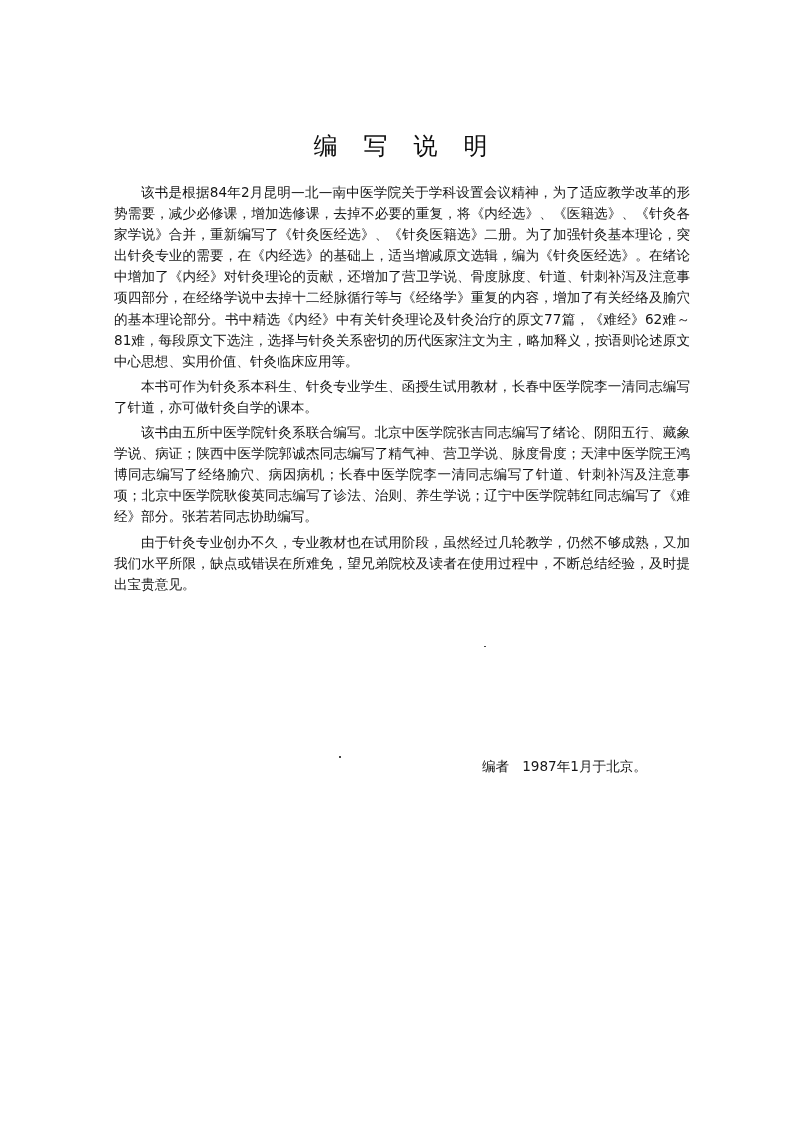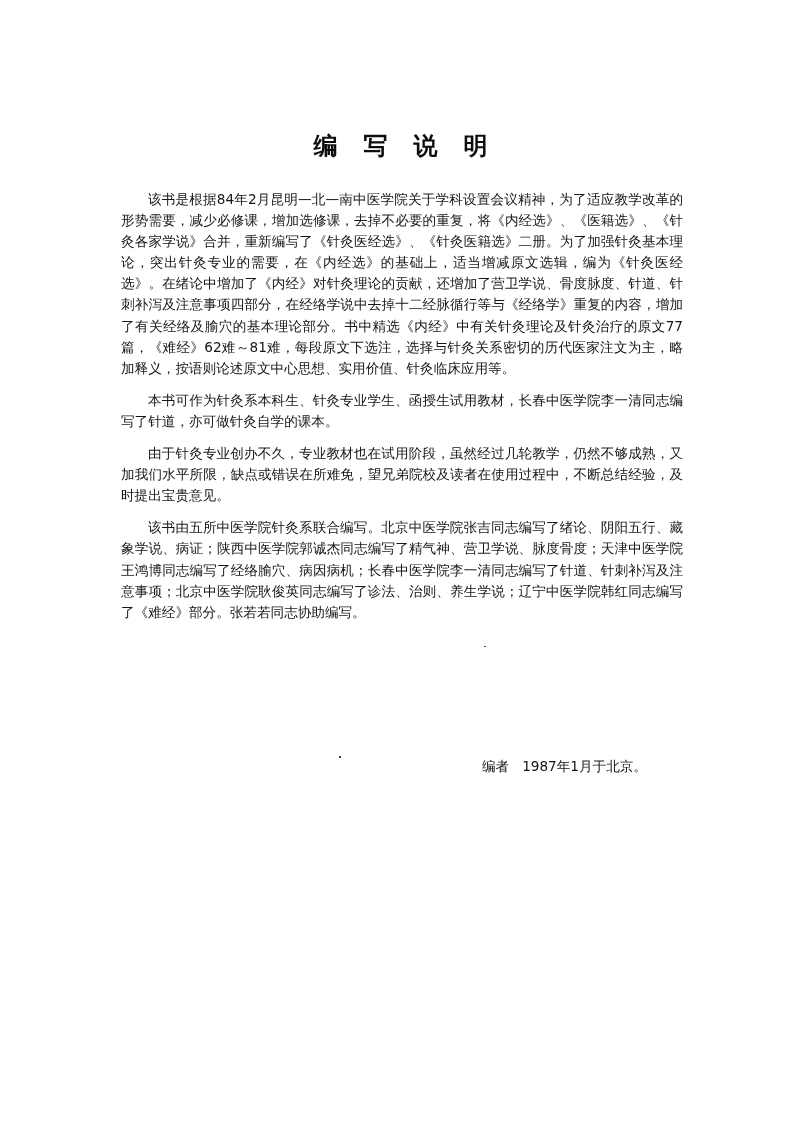--- a/index.html
+++ b/index.html
@@ -21,34 +21,34 @@
       width: 801px;
       height: 1122px;
     }
     .title {
       position: absolute;
       left: 0;
       width: 801px;
       top: 130px;
       text-align: center;
       font-size: 24px;
-      font-weight: bold;
+      font-weight: normal;
       letter-spacing: 26px;
       text-indent: 26px;
       color: #0d0d0d;
       font-family: "DejaVu Sans", "Liberation Sans", sans-serif;
     }
     .body-text {
       position: absolute;
       left: 110px;
       top: 178px;
       width: 584px;
     }
     .para {
-      margin: 11px;
+      margin: 4px;
       font-size: 13.6px;
       line-height: 21.1px;
       text-indent: 27px;
       text-align: justify;
       text-justify: inter-character;
       color: #151515;
       font-family: "DejaVu Sans", "Liberation Sans", sans-serif;
     }
     .signature {
       position: absolute;
@@ -68,22 +68,22 @@
 </head>
 <body>
 
 <div class="page">
 
   <div class="title">编写说明</div>
 
   <div class="body-text">
     <p class="para">该书是根据84年2月昆明—北—南中医学院关于学科设置会议精神，为了适应教学改革的形势需要，减少必修课，增加选修课，去掉不必要的重复，将《内经选》、《医籍选》、《针灸各家学说》合并，重新编写了《针灸医经选》、《针灸医籍选》二册。为了加强针灸基本理论，突出针灸专业的需要，在《内经选》的基础上，适当增减原文选辑，编为《针灸医经选》。在绪论中增加了《内经》对针灸理论的贡献，还增加了营卫学说、骨度脉度、针道、针刺补泻及注意事项四部分，在经络学说中去掉十二经脉循行等与《经络学》重复的内容，增加了有关经络及腧穴的基本理论部分。书中精选《内经》中有关针灸理论及针灸治疗的原文77篇，《难经》62难～81难，每段原文下选注，选择与针灸关系密切的历代医家注文为主，略加释义，按语则论述原文中心思想、实用价值、针灸临床应用等。</p>
     <p class="para">本书可作为针灸系本科生、针灸专业学生、函授生试用教材，长春中医学院李一清同志编写了针道，亦可做针灸自学的课本。</p>
+    <p class="para">该书由五所中医学院针灸系联合编写。北京中医学院张吉同志编写了绪论、阴阳五行、藏象学说、病证；陕西中医学院郭诚杰同志编写了精气神、营卫学说、脉度骨度；天津中医学院王鸿博同志编写了经络腧穴、病因病机；长春中医学院李一清同志编写了针道、针刺补泻及注意事项；北京中医学院耿俊英同志编写了诊法、治则、养生学说；辽宁中医学院韩红同志编写了《难经》部分。张若若同志协助编写。</p>
     <p class="para">由于针灸专业创办不久，专业教材也在试用阶段，虽然经过几轮教学，仍然不够成熟，又加我们水平所限，缺点或错误在所难免，望兄弟院校及读者在使用过程中，不断总结经验，及时提出宝贵意见。</p>
-    <p class="para">该书由五所中医学院针灸系联合编写。北京中医学院张吉同志编写了绪论、阴阳五行、藏象学说、病证；陕西中医学院郭诚杰同志编写了精气神、营卫学说、脉度骨度；天津中医学院王鸿博同志编写了经络腧穴、病因病机；长春中医学院李一清同志编写了针道、针刺补泻及注意事项；北京中医学院耿俊英同志编写了诊法、治则、养生学说；辽宁中医学院韩红同志编写了《难经》部分。张若若同志协助编写。</p>
   </div>
 
   <div class="signature"><span>编者</span>   <span>1987年1月于北京。</span></div>
 
   <div class="speck" style="left:484px;top:646px;width:2px;height:1px;"></div>
   <div class="speck" style="left:339px;top:756px;width:2px;height:2px;"></div>
 
 </div>
 
 </body></html>

